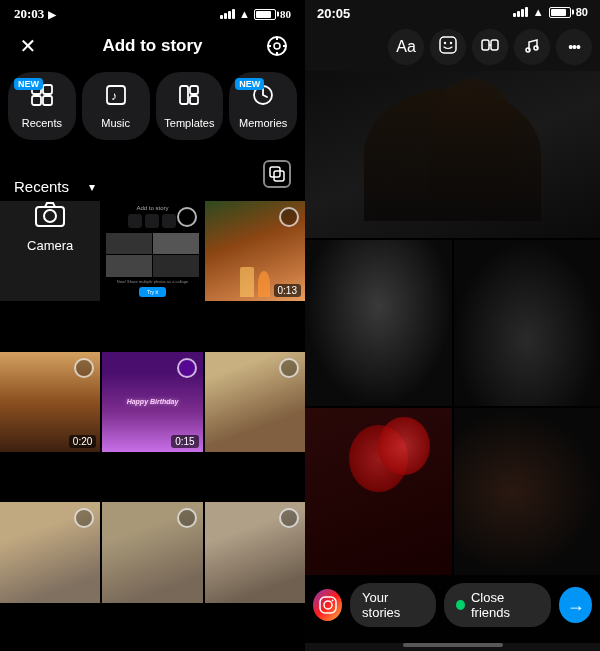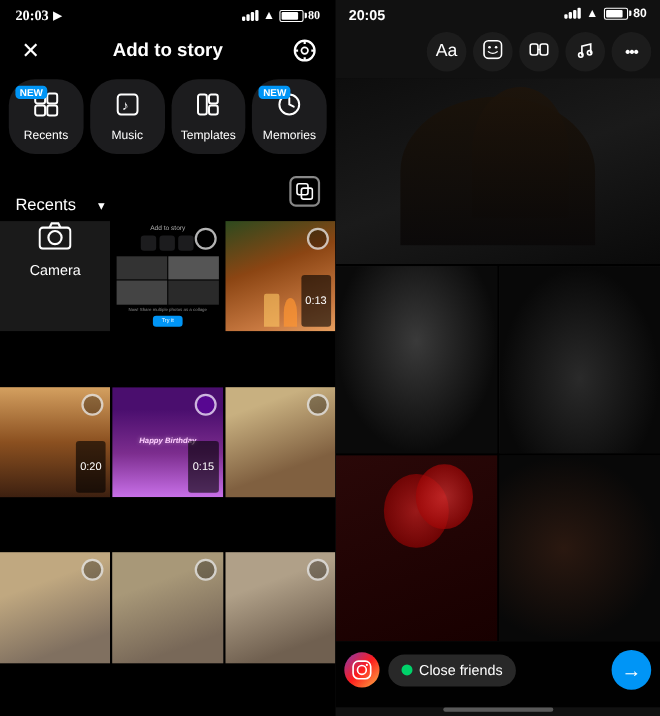--- a/index.html
+++ b/index.html
@@ -150,21 +150,21 @@
       border: 2px solid rgba(255,255,255,0.7);
       background: rgba(0,0,0,0.3);
     }
     .cell-duration {
       position: absolute;
       bottom: 4px;
       right: 4px;
       background: rgba(0,0,0,0.6);
       color: #fff;
       font-size: 10px;
-      padding: 18px 4px;
+      padding: 1px 4px;
       border-radius: 3px;
     }
     .camera-cell {
       display: flex;
       flex-direction: column;
       align-items: center;
       justify-content: flex-start;
       background: #1a1a1a;
       gap: 4px;
       cursor: pointer;
@@ -637,20 +637,23 @@
   </div>
 
   <div class="bottom-bar">
     <div class="story-avatar">
       <svg width="20" height="20" viewBox="0 0 20 20" fill="none">
         <rect x="2" y="2" width="16" height="16" rx="5" stroke="white" stroke-width="1.5" fill="none"></rect>
         <circle cx="10" cy="10" r="4" stroke="white" stroke-width="1.5" fill="none"></circle>
         <circle cx="14.5" cy="5.5" r="1" fill="white"></circle>
       </svg>
     </div>
+    <div class="your-stories-btn">
+      <span>Your stories</span>
+    </div>
     <div class="close-friends-btn">
       <div class="green-dot"></div>
       <span>Close friends</span>
     </div>
     <div class="send-btn">
       <span>→</span>
     </div>
   </div>
 
   <div class="home-bar"></div>

